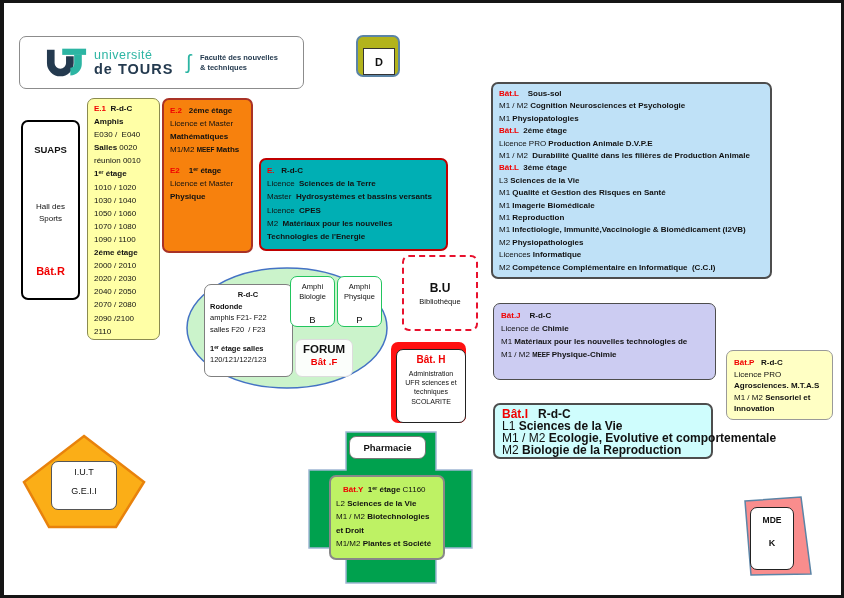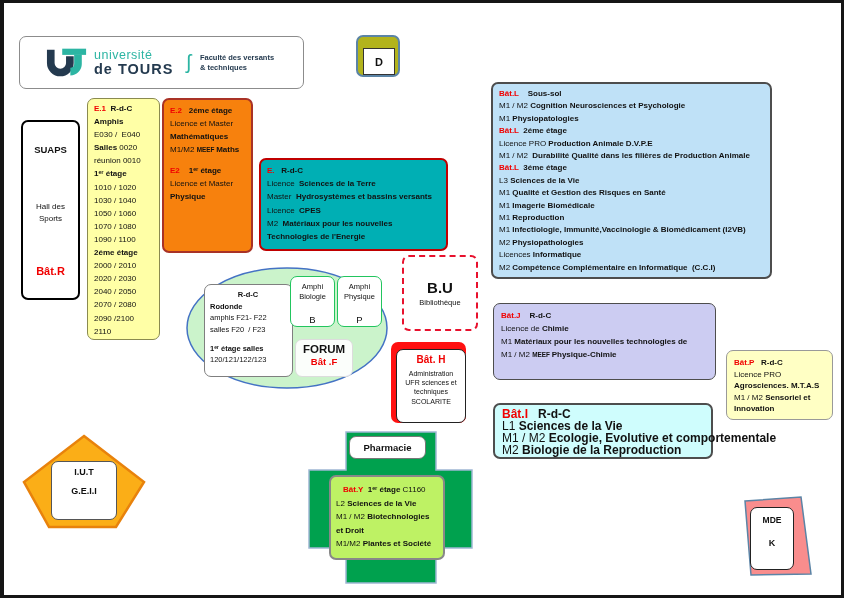--- a/index.html
+++ b/index.html
@@ -63,40 +63,40 @@
   .amphi-title{margin-top:5px;line-height:1.35;}
   .amphi-letter{margin-top:12px;font-size:9.5px;}
   .forum-label{left:291px;top:336px;width:58px;height:38px;background:rgba(255,255,255,0.92);
                border:1px solid #dcdcdc;text-align:center;}
   .forum-title{margin-top:3px;font-weight:700;font-size:11.5px;color:#111;}
   .forum-bat{font-weight:700;font-size:9.5px;color:#f00000;margin-top:1px;}
 
   
   .bu-circle{left:398px;top:252px;width:76px;height:76px;border:2px dashed #E8112D;border-radius:50%;
              background:#fff;display:flex;flex-direction:column;align-items:center;justify-content:center;}
-  .bu-title{font-weight:700;font-size:15px;color:#111;}
+  .bu-title{font-weight:700;font-size:12px;color:#111;}
   .bu-sub{font-size:7.5px;color:#111;margin-top:2px;}
 
   
   .bath-red{left:387px;top:339px;width:75px;height:81px;background:#FF1111;}
   .bath-box{left:392px;top:346px;width:70px;height:74px;background:#fff;border:1.5px solid #222;
             text-align:center;font-size:7px;line-height:1.35;padding-top:3px;}
   .bath-box .line{white-space:normal;}
   .bath-box .line:first-child{font-size:10px;margin-bottom:2px;}
 
   
   .pharm-label{left:345px;top:433px;width:77px;height:23px;background:#fff;border:1.5px solid #777;
                display:flex;align-items:center;justify-content:center;font-weight:700;font-size:9.5px;color:#111;}
   .baty-box{left:325px;top:472px;width:116px;height:85px;background:#bef264;border:2px solid #888;
             padding:6px 0 0 5px;font-size:8px;line-height:13.5px;}
   .baty-box .line:first-child{padding-left:7px;}
 
   
-  .iut-box{left:47px;top:458px;width:66px;height:59px;background:#fff;border:1.5px solid #555;
-           text-align:center;font-weight:700;font-size:9px;color:#111;}
+  .iut-box{left:47px;top:458px;width:66px;height:49px;background:#fff;border:1.5px solid #555;
+           text-align:center;font-weight:400;font-size:9px;color:#111;}
   .iut-l1{margin-top:5px;}
   .iut-l2{margin-top:9px;}
 
   
   .mde-box{left:746px;top:504px;width:44px;height:63px;background:#fff;border:1.5px solid #222;
            text-align:center;font-weight:700;color:#111;}
   .mde-l1{margin-top:7px;font-size:8.5px;}
   .mde-l2{margin-top:13px;font-size:9px;}
 
   .shape-layer{position:absolute;left:0;top:0;z-index:0;}
@@ -119,21 +119,21 @@
       <path d="M5,2 V16 a10,10 0 0 0 20,0 V9" fill="none" stroke="#243A4F" stroke-width="8"></path>
       <rect x="17" y="1" width="25" height="6.5" fill="#2CB5A3"></rect>
       <path d="M33.5,7 V17 a8,8 0 0 1 -8,8" fill="none" stroke="#2CB5A3" stroke-width="8"></path>
     </svg>
     <div class="logo-text">
       <div class="logo-univ">université</div>
       <div class="logo-tours">de TOURS</div>
     </div>
     <div class="logo-sep">ʃ</div>
     <div class="logo-fac">
-      <div>Faculté des versants</div>
+      <div>Faculté des nouvelles</div>
       <div>&amp; techniques</div>
     </div>
   </div>
 
   <div class="tbox d-box">
     <div class="d-inner">D</div>
   </div>
 
   <div class="tbox suaps-box">
     <div class="suaps-title">SUAPS</div>

